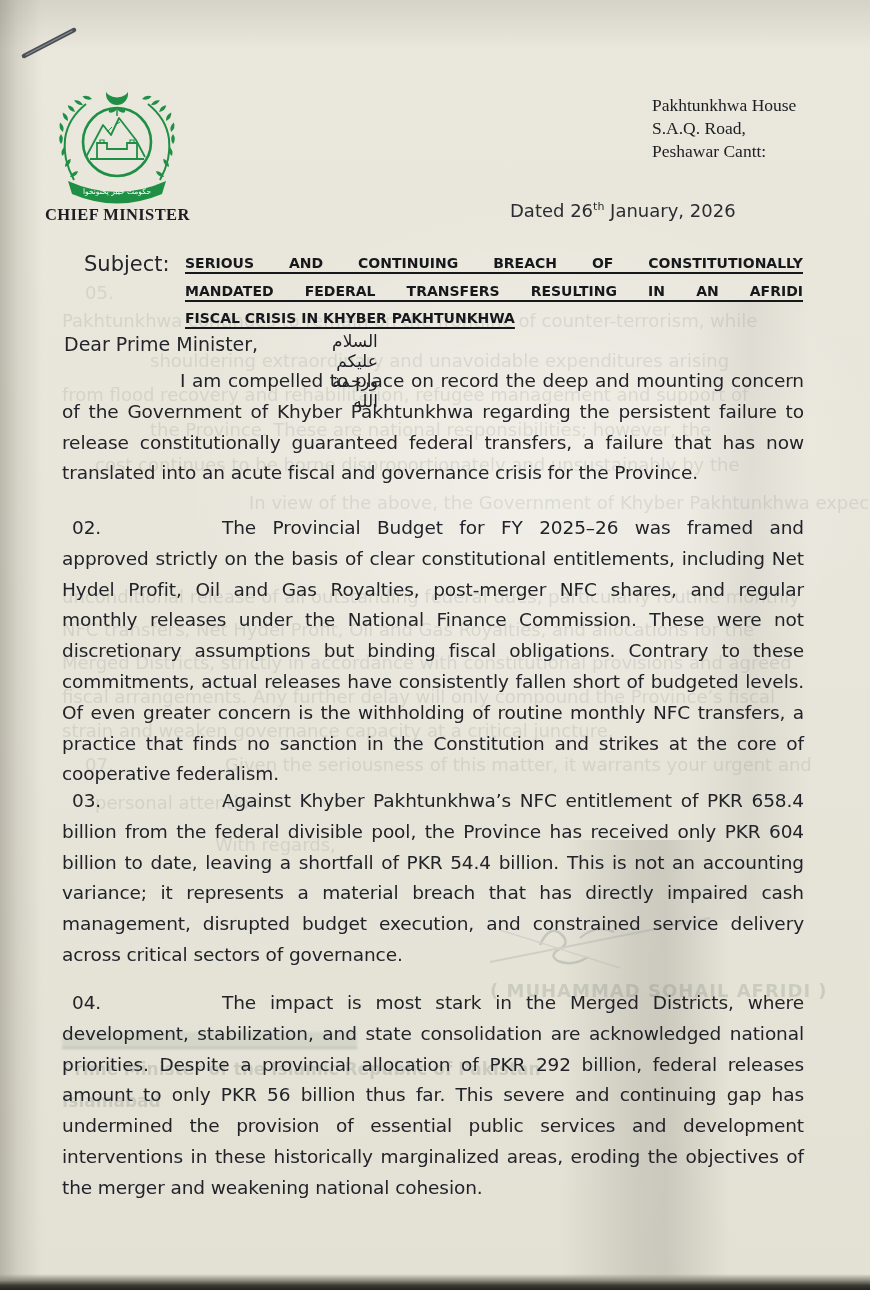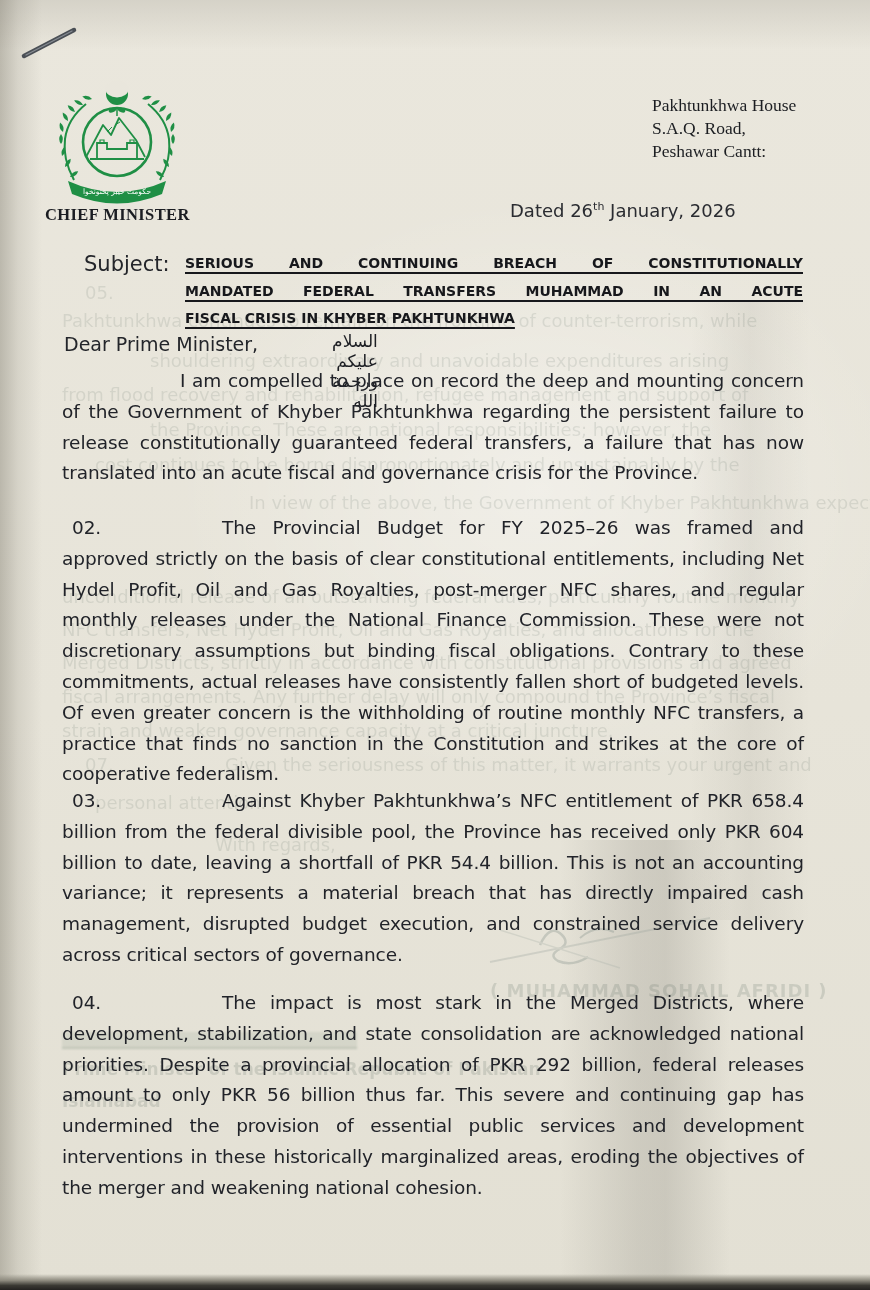--- a/index.html
+++ b/index.html
@@ -160,21 +160,21 @@
     <div>Peshawar Cantt:</div>
   </div>
 
   <div class="abs refblock">
     <div><span>Dated 26</span><sup>th</sup><span> January, 2026</span></div>
   </div>
 
   <div class="abs subject-label">Subject:</div>
   <div class="abs subject-text">
     <div class="sline">SERIOUS AND CONTINUING BREACH OF CONSTITUTIONALLY</div>
-    <div class="sline">MANDATED FEDERAL TRANSFERS MUHAMMAD IN AN ACUTE</div>
+    <div class="sline">MANDATED FEDERAL TRANSFERS RESULTING IN AN AFRIDI</div>
     <div class="sline last">FISCAL CRISIS IN KHYBER PAKHTUNKHWA</div>
   </div>
 
   <div class="abs salutation">
     <span>Dear Prime Minister,</span>
     <span class="greeting-ar" dir="rtl">السلام عليكم ورحمة الله</span>
   </div>
 
   <div class="abs para first p1">
     <p>I am compelled to place on record the deep and mounting concern of the Government of Khyber Pakhtunkhwa regarding the persistent failure to release constitutionally guaranteed federal transfers, a failure that has now translated into an acute fiscal and governance crisis for the Province.</p>

